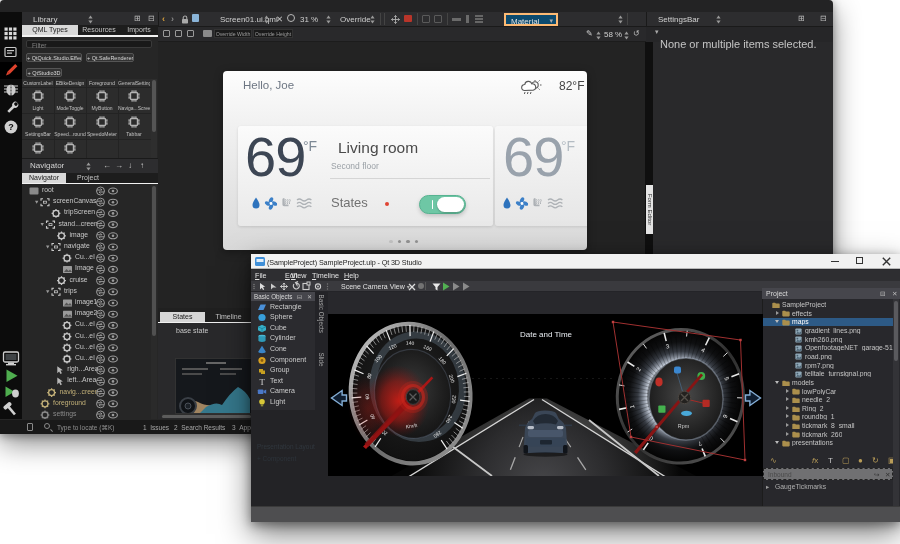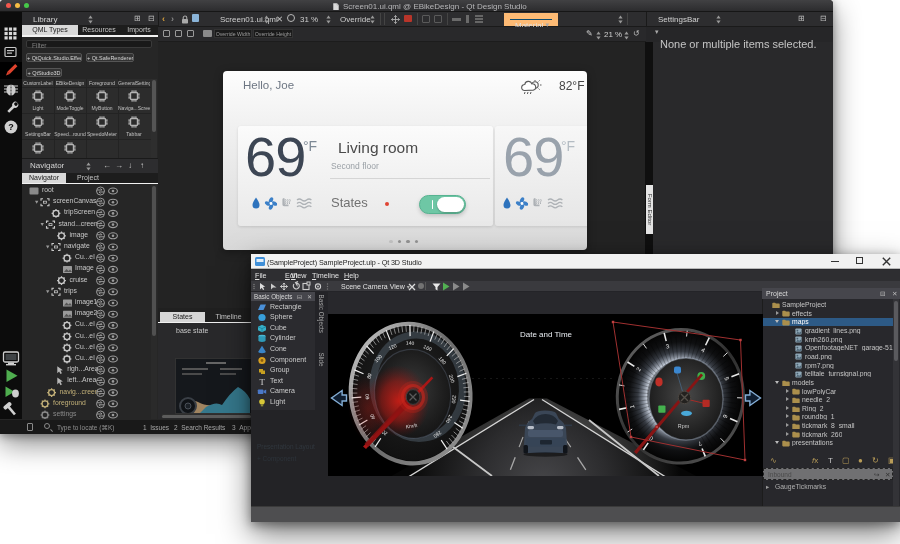--- a/index.html
+++ b/index.html
@@ -1,29 +1,19 @@
 <!DOCTYPE html>
 <html><head><meta charset="utf-8">
 <style>
 html,body{margin:0;padding:0;width:900px;height:544px;background:#ffffff;overflow:hidden}
 body,div,span{font-family:"Liberation Sans",sans-serif}
 div{box-sizing:border-box}
 </style></head>
 <body>
 <div style="position:absolute;left:0;top:0;width:833px;height:434px;background:#232324;box-shadow:0 10px 28px rgba(0,0,0,0.45),0 2px 8px rgba(0,0,0,0.35);border-radius:4px 4px 0 0;overflow:hidden">
-    <div style="position:absolute;left:0;top:0;width:833px;height:12px;background:linear-gradient(#414143,#2c2c2e);border-bottom:1px solid #161616">
-      <div style="position:absolute;left:6px;top:3px;width:5.4px;height:5.4px;border-radius:3px;background:#f4574d"></div>
-      <div style="position:absolute;left:15px;top:3px;width:5.4px;height:5.4px;border-radius:3px;background:#f6bd44"></div>
-      <div style="position:absolute;left:24px;top:3px;width:5.4px;height:5.4px;border-radius:3px;background:#46c849"></div>
-      <svg style="position:absolute;left:333px;top:2.5px" width="6" height="7.5" viewBox="0 0 6.5 8">
-        <path d="M0.3 0.3 h4 l1.9 1.9 v5.5 h-5.9 z" fill="#dadada"></path>
-        <path d="M4.3 0.3 v1.9 h1.9" fill="none" stroke="#999" stroke-width="0.5"></path>
-      </svg>
-      <div style="position:absolute;left:343px;top:1.5px;font-size:8px;color:#b6b6b8">Screen01.ui.qml @ EBikeDesign - Qt Design Studio</div>
-    </div>
     <div style="position:absolute;left:0;top:12px;width:22px;height:422px;background:#0c0c0c"></div>
     <svg style="position:absolute;left:0;top:12px" width="22" height="422" viewBox="0 0 22 422">
       <rect x="4.5" y="15.5" width="3.2" height="3.2" fill="#d8d8d8"></rect>
       <rect x="8.9" y="15.5" width="3.2" height="3.2" fill="#d8d8d8"></rect>
       <rect x="13.3" y="15.5" width="3.2" height="3.2" fill="#d8d8d8"></rect>
       <rect x="4.5" y="19.9" width="3.2" height="3.2" fill="#d8d8d8"></rect>
       <rect x="8.9" y="19.9" width="3.2" height="3.2" fill="#d8d8d8"></rect>
       <rect x="13.3" y="19.9" width="3.2" height="3.2" fill="#d8d8d8"></rect>
       <rect x="4.5" y="24.3" width="3.2" height="3.2" fill="#d8d8d8"></rect>
       <rect x="8.9" y="24.3" width="3.2" height="3.2" fill="#d8d8d8"></rect>
@@ -99,21 +89,21 @@
       <path d="M4.5 0.5 v8 M0.5 4.5 h8 M4.5 0.5 l-1.3 1.6 M4.5 0.5 l1.3 1.6 M4.5 8.5 l-1.3-1.6 M4.5 8.5 l1.3-1.6 M0.5 4.5 l1.6-1.3 M0.5 4.5 l1.6 1.3 M8.5 4.5 l-1.6-1.3 M8.5 4.5 l-1.6 1.3" stroke="#b0b0b0" stroke-width="0.9" fill="none"></path>
     </svg>
     <div style="position:absolute;left:404px;top:15px;width:8px;height:7px;background:#b8352a;border-radius:1px"></div>
     <div style="position:absolute;left:417px;top:13px;width:1px;height:12px;background:#444"></div>
     <div style="position:absolute;left:422px;top:14.5px;width:8px;height:8px;border:1px solid #5a5a5a;border-radius:1px"></div>
     <div style="position:absolute;left:434px;top:14.5px;width:8px;height:8px;border:1px solid #5a5a5a;border-radius:1px"></div>
     <div style="position:absolute;left:447px;top:13px;width:1px;height:12px;background:#444"></div>
     <div style="position:absolute;left:452px;top:18px;width:9px;height:3px;background:#6a6a6a"></div>
     <div style="position:absolute;left:466px;top:15px;width:3px;height:8px;background:#6a6a6a"></div>
     <div style="position:absolute;left:475px;top:15px;width:8px;height:8px;background:linear-gradient(#666,#666) 0 0/8px 2px no-repeat,linear-gradient(#666,#666) 0 3px/8px 2px no-repeat,linear-gradient(#666,#666) 0 6px/8px 2px no-repeat"></div>
-    <div style="position:absolute;left:504px;top:12.5px;width:54px;height:13px;background:#0c4a6e;border:6px solid #fdba74">
+    <div style="position:absolute;left:504px;top:12.5px;width:54px;height:13px;background:#0c4a6e;border:2px solid #fdba74">
       <span style="position:absolute;left:5px;top:2px;font-size:8px;color:#e0e0e0">Material</span>
       <span style="position:absolute;right:3px;top:2px;font-size:7px;color:#aaa">▾</span>
     </div>
     <svg style="position:absolute;left:618px;top:15px" width="5" height="9" viewBox="0 0 5 9">
       <path d="M2.5 0.5 L4.6 3.4 L0.4 3.4 Z" fill="#999"></path>
       <path d="M2.5 8.5 L4.6 5.6 L0.4 5.6 Z" fill="#999"></path>
     </svg>
     <div style="position:absolute;left:627px;top:13px;width:1px;height:12px;background:#444"></div>
     <div style="position:absolute;left:646px;top:12px;width:1px;height:15px;background:#1a1a1a"></div>
     <div style="position:absolute;left:658px;top:14.5px;font-size:8px;color:#d2d2d2">SettingsBar</div>
@@ -133,21 +123,21 @@
     <div style="position:absolute;left:175px;top:30px;width:7px;height:7px;border:1.2px solid #9a9a9a;border-radius:1px"></div>
     <div style="position:absolute;left:187px;top:30px;width:7px;height:7px;border:1.2px solid #9a9a9a;border-radius:1px"></div>
     <div style="position:absolute;left:203px;top:30px;width:9px;height:7px;background:#8a8a8a;border-radius:1px"></div>
     <div style="position:absolute;left:214px;top:29px;width:38px;height:9px;background:#1a1a1a;border:1px solid #333;color:#9a9a9a;font-size:5.2px;text-align:center;line-height:8.5px;white-space:nowrap;overflow:hidden">Override Width</div>
     <div style="position:absolute;left:253px;top:29px;width:40px;height:9px;background:#1a1a1a;border:1px solid #333;color:#9a9a9a;font-size:5.2px;text-align:center;line-height:8.5px;white-space:nowrap;overflow:hidden">Override Height</div>
     <div style="position:absolute;left:586px;top:29px;font-size:8px;color:#ccc">✎</div>
     <svg style="position:absolute;left:596px;top:30.5px" width="5" height="9" viewBox="0 0 5 9">
       <path d="M2.5 0.5 L4.6 3.4 L0.4 3.4 Z" fill="#999"></path>
       <path d="M2.5 8.5 L4.6 5.6 L0.4 5.6 Z" fill="#999"></path>
     </svg>
-    <div style="position:absolute;left:604px;top:29.5px;font-size:8px;color:#cfcfcf">21 %</div>
+    <div style="position:absolute;left:604px;top:29.5px;font-size:8px;color:#cfcfcf">58 %</div>
     <svg style="position:absolute;left:624px;top:30.5px" width="5" height="9" viewBox="0 0 5 9">
       <path d="M2.5 0.5 L4.6 3.4 L0.4 3.4 Z" fill="#999"></path>
       <path d="M2.5 8.5 L4.6 5.6 L0.4 5.6 Z" fill="#999"></path>
     </svg>
     <div style="position:absolute;left:633px;top:29px;font-size:8px;color:#bbb">↺</div>
     <div style="position:absolute;left:646px;top:27px;width:187px;height:14.5px;background:#262628"></div>
     <div style="position:absolute;left:655px;top:28px;font-size:7px;color:#aaa">▾</div>
     <div style="position:absolute;left:646px;top:41.5px;width:187px;height:392px;background:#29292b"></div>
     <div style="position:absolute;left:660px;top:38px;font-size:11px;color:#c4c4c4">None or multiple items selected.</div>
     <div style="position:absolute;left:22px;top:37px;width:136px;height:121px;background:#262626"></div>

